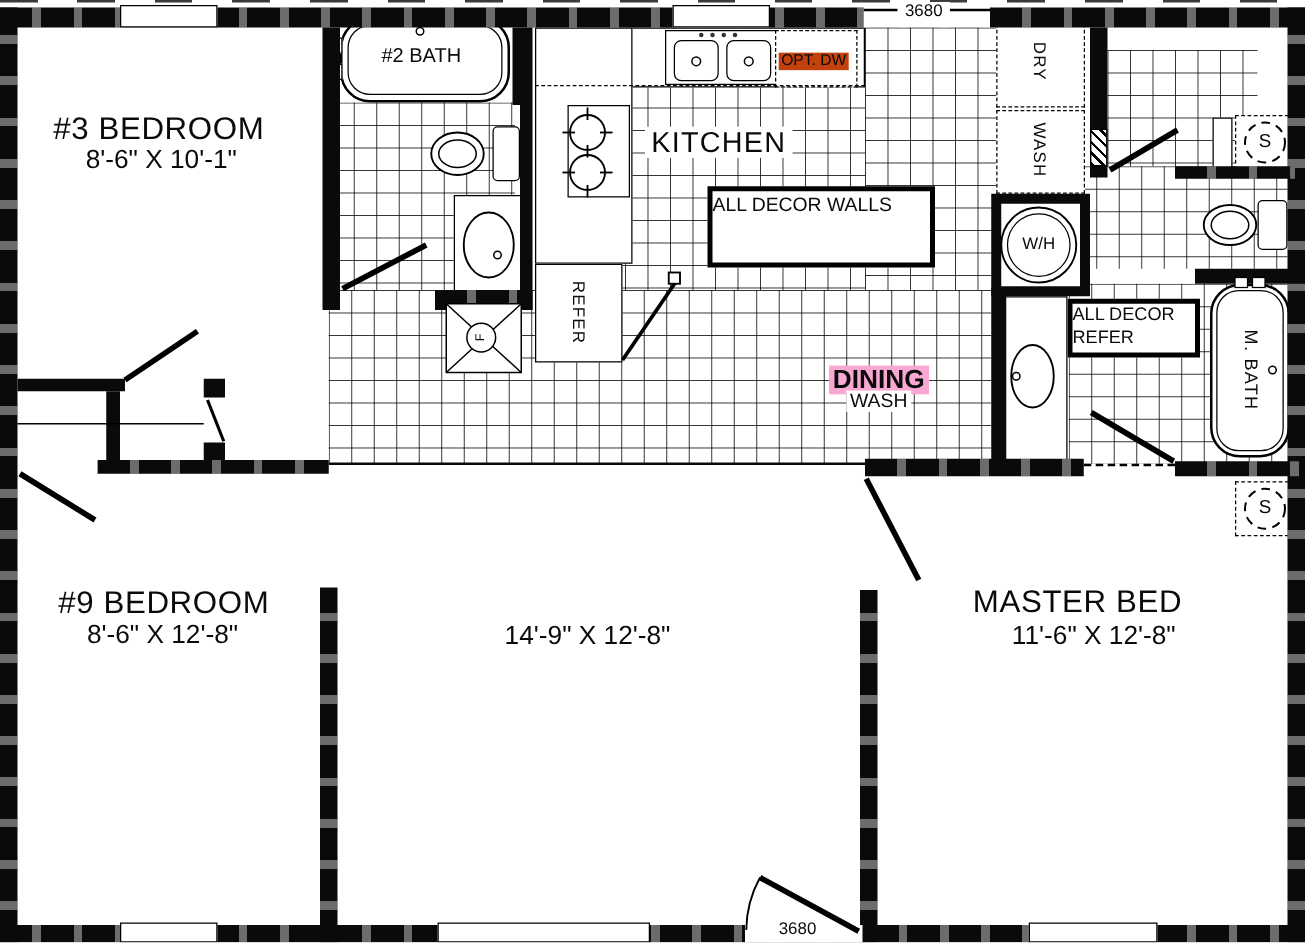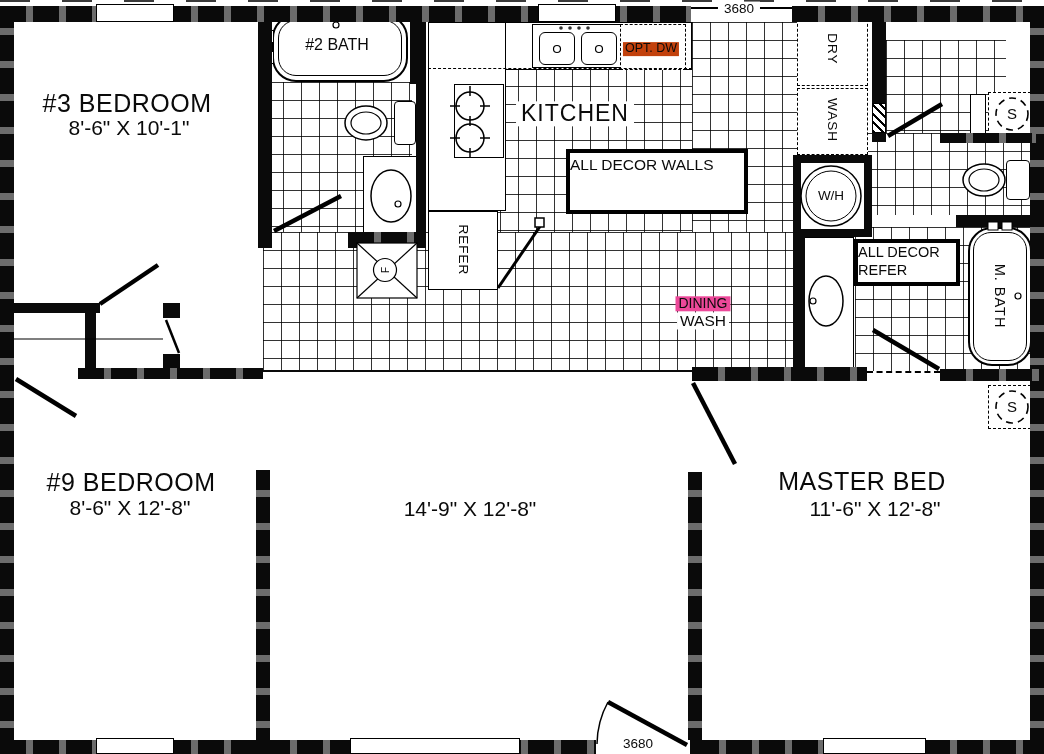--- a/index.html
+++ b/index.html
@@ -203,21 +203,21 @@
   <div class="ctr room-name" style="left:131px;top:483px;">#9 BEDROOM</div>
   <div class="ctr room-dims" style="left:130px;top:508px;">8'-6" X 12'-8"</div>
 
   <div class="ctr room-dims" style="left:470px;top:509px;">14'-9" X 12'-8"</div>
 
   <div class="ctr room-name" style="left:862px;top:482px;">MASTER BED</div>
   <div class="ctr room-dims" style="left:875px;top:509px;">11'-6" X 12'-8"</div>
 
   <div class="ctr" style="left:575px;top:114px;font-size:23px;letter-spacing:1px;background:#fff;padding:0 5px;">KITCHEN</div>
 
-  <div class="ctr" style="left:703px;top:304px;font-size:14px;background:#ec4899;padding:0 3px;">DINING</div>
+  <div class="ctr" style="left:703px;top:304px;font-size:21px;background:#f9a8d4;padding:0 3px;font-weight:bold;">DINING</div>
   <div class="ctr" style="left:703px;top:321px;font-size:15.5px;background:#fff;padding:0 3px;">WASH</div>
 
   <div class="ctr" style="left:337px;top:45px;font-size:16px;">#2 BATH</div>
   <div class="ctr-r90" style="left:1000px;top:296px;font-size:14.5px;letter-spacing:1px;">M. BATH</div>
 
   <div class="ctr" style="left:651px;top:49px;font-size:12.5px;background:#c2410c;padding:0 2px;">OPT. DW</div>
   <div class="ctr-r90" style="left:463px;top:250px;font-size:13.5px;letter-spacing:1px;">REFER</div>
   <div class="ctr-r90" style="left:832px;top:49px;font-size:13.5px;letter-spacing:1px;">DRY</div>
   <div class="ctr-r90" style="left:832px;top:120px;font-size:13.5px;letter-spacing:1px;">WASH</div>
   <div class="ctr" style="left:831px;top:196px;font-size:13.5px;">W/H</div>

